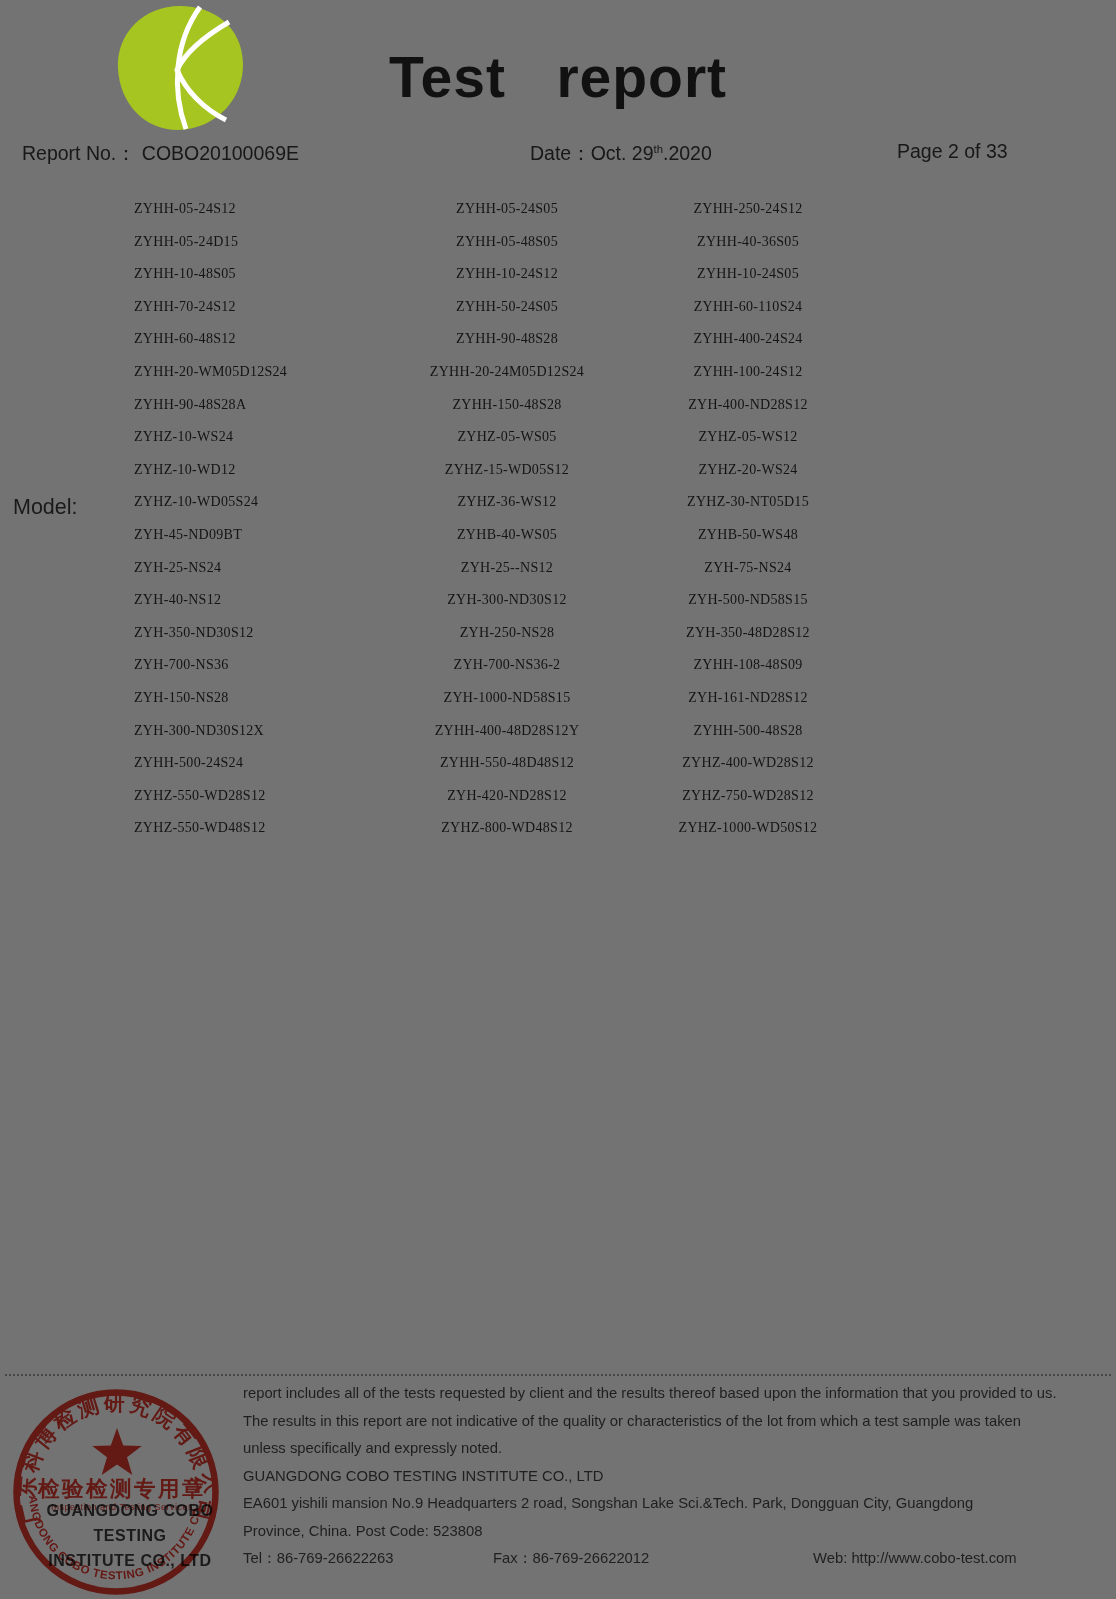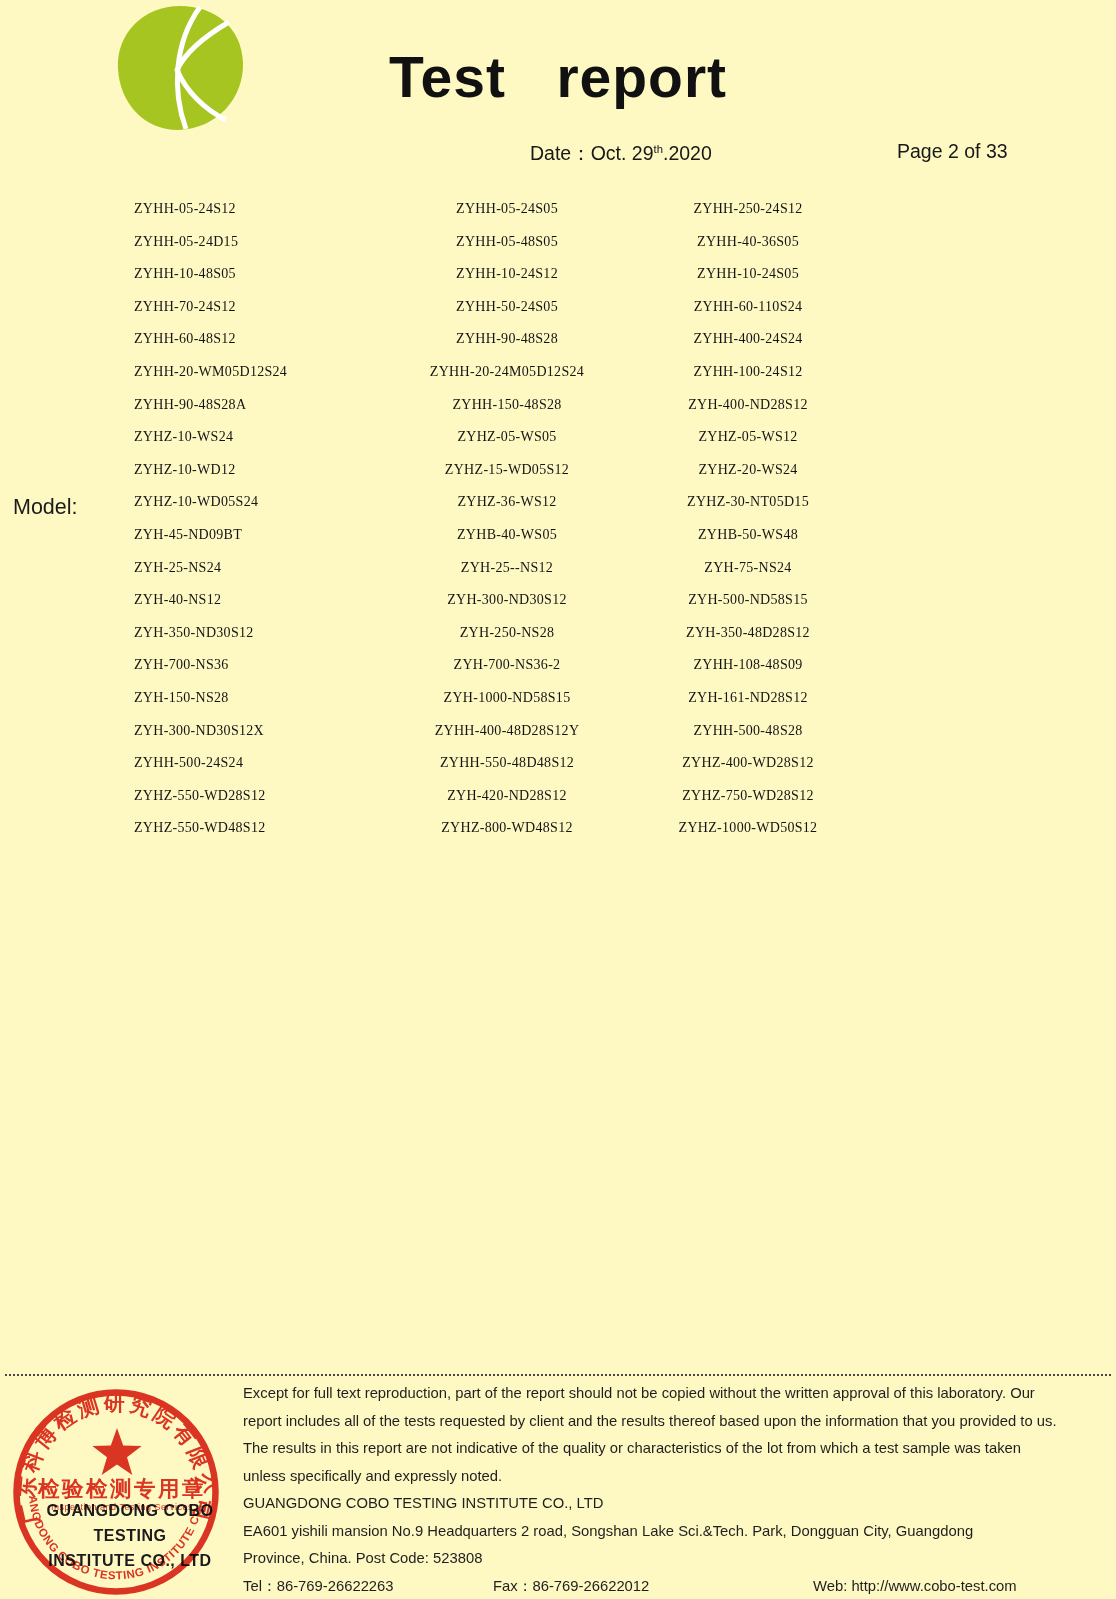--- a/index.html
+++ b/index.html
@@ -1,18 +1,18 @@
 <!DOCTYPE html>
 <html><head>
 <meta charset="utf-8">
 <style>
   html,body { margin:0; padding:0; background:#ffffff; }
   .page {
     position:relative; width:1116px; height:1599px;
-    background:#fef9c3; overflow:hidden;
+    background:#737373; overflow:hidden;
     font-family:"Liberation Sans", sans-serif; color:#1c1c1c;
   }
   
   .logo { position:absolute; left:116px; top:5px; width:130px; height:126px; }
   .title {
     position:absolute; left:0; right:0; top:44px; text-align:center;
     font-size:57px; font-weight:bold; letter-spacing:1px;
     white-space:pre; color:#111;
   }
   .meta-row { position:absolute; left:0; top:140px; width:100%; height:28px; font-size:19.5px; color:#181818; }
@@ -70,20 +70,23 @@
 
   <svg class="logo" viewBox="0 0 130 126" aria-hidden="true">
     <path d="M 64,1 C 98,1 126,22 127,58 C 128,92 102,124 62,125 C 28,125 4,98 2,64 C 0,28 28,1 64,1 Z" fill="#a6c520"></path>
     <path d="M 84,2 C 58,38 56,86 70,124" stroke="#ffffff" stroke-width="5" fill="none"></path>
     <path d="M 113,17 C 84,34 68,50 61,65 C 70,86 88,104 110,115" stroke="#ffffff" stroke-width="5" fill="none"></path>
   </svg>
 
   <div class="title">Test   report</div>
 
   <div class="meta-row">
+    <div class="report-no">
+      <span>Report No.：</span><span class="val">COBO20100069E</span>
+    </div>
     <div class="date">
       <span>Date：</span><span>Oct. 29</span><sup>th</sup><span>.2020</span>
     </div>
     <div class="page-num">Page 2 of 33</div>
   </div>
 
   <div class="model-label">Model:</div>
   <div class="model-table">
       <div class="mcell c0">ZYHH-05-24S12</div>
       <div class="mcell c1">ZYHH-05-24S05</div>
@@ -144,21 +147,20 @@
       <div class="mcell c2">ZYHZ-750-WD28S12</div>
       <div class="mcell c0">ZYHZ-550-WD48S12</div>
       <div class="mcell c1">ZYHZ-800-WD48S12</div>
       <div class="mcell c2">ZYHZ-1000-WD50S12</div>
     </div>
 
   <div class="dotted-line"></div>
 
   <div class="footer-block">
     <div>
-        <div class="fline">Except for full text reproduction, part of the report should not be copied without the written approval of this laboratory. Our</div>
         <div class="fline">report includes all of the tests requested by client and the results thereof based upon the information that you provided to us.</div>
         <div class="fline">The results in this report are not indicative of the quality or characteristics of the lot from which a test sample was taken</div>
         <div class="fline">unless specifically and expressly noted.</div>
       </div>
     <div>
         <div class="fline">GUANGDONG COBO TESTING INSTITUTE CO., LTD</div>
         <div class="fline">EA601 yishili mansion No.9 Headquarters 2 road, Songshan Lake Sci.&amp;Tech. Park, Dongguan City, Guangdong</div>
         <div class="fline">Province, China. Post Code: 523808</div>
       </div>
     <div class="tel-line">

